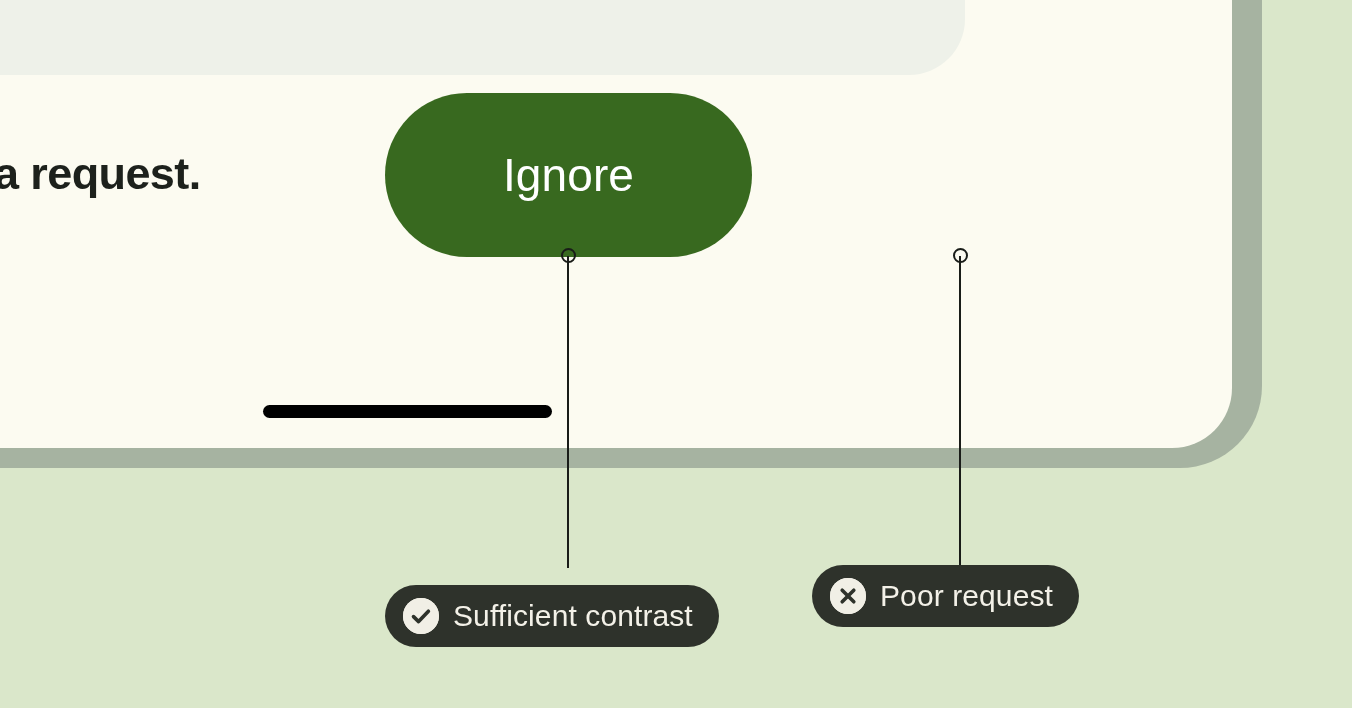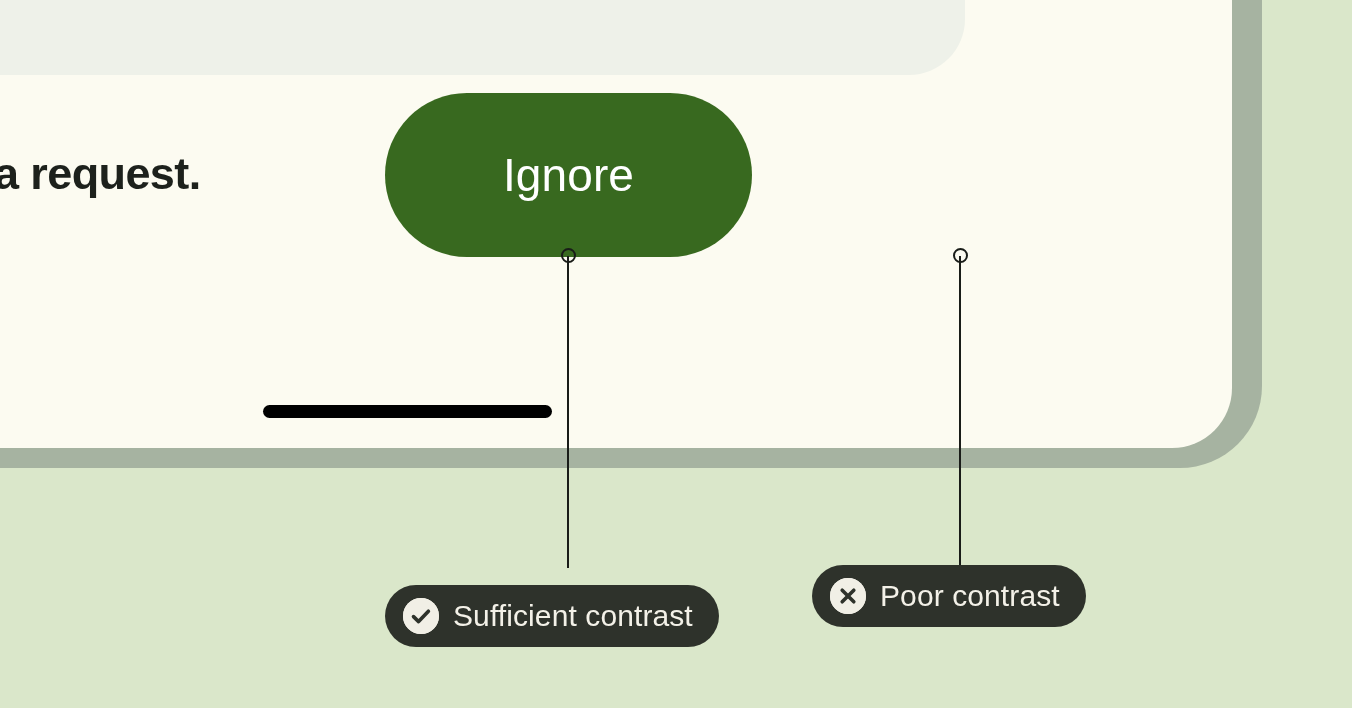--- a/index.html
+++ b/index.html
@@ -204,16 +204,16 @@
     <span class="badge-label">Sufficient contrast</span>
   </div>
 
   <div class="badge badge-bad">
     <span class="badge-icon">
       <svg viewBox="0 0 36 36" width="36" height="36" aria-hidden="true">
         <circle cx="18" cy="18" r="18" fill="#f1efe6"></circle>
         <path d="M12.2 12.2 L23.8 23.8 M23.8 12.2 L12.2 23.8" fill="none" stroke="#2e322b" stroke-width="3.6" stroke-linecap="round"></path>
       </svg>
     </span>
-    <span class="badge-label">Poor contrast</span>
+    <span class="badge-label">Poor request</span>
   </div>
 
 </div>
 
 </body></html>

